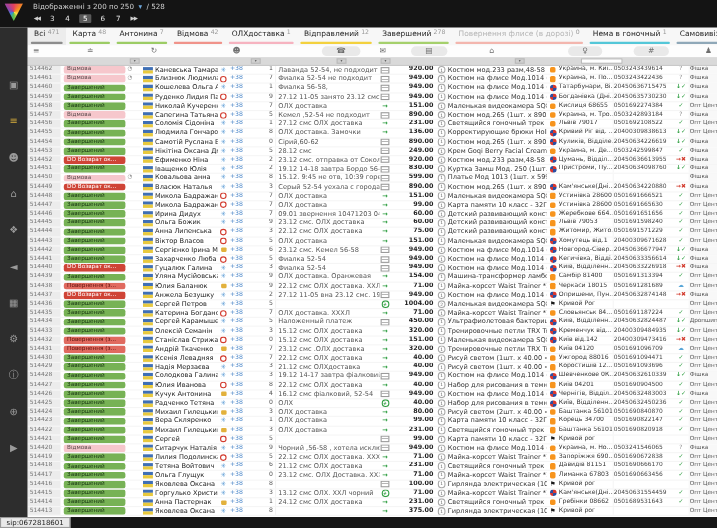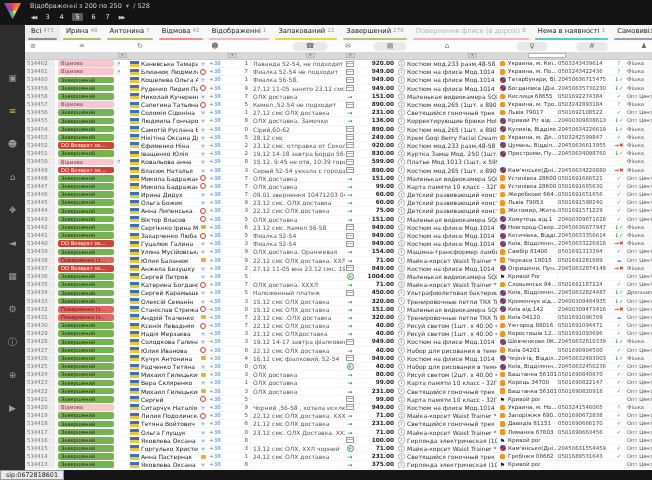--- a/index.html
+++ b/index.html
@@ -120,28 +120,28 @@
     <span class="sb-ic">◄</span>
     <span class="sb-ic">▦</span>
     <span class="sb-ic">⚙</span>
     <span class="sb-ic">ⓘ</span>
     <span class="sb-ic">⊕</span>
     <span class="sb-ic">▶</span>
   </div>
 
 <div class="tabbar">
     <div class="tab active"><span class="lbl">Всі</span><span class="cnt">471</span><span class="ul" style="background: rgb(141, 141, 141);"></span></div>
-    <div class="tab"><span class="lbl">Ирина</span><span class="cnt">48</span><span class="ul" style="background: rgb(156, 204, 101);"></span></div>
+    <div class="tab"><span class="lbl">Карта</span><span class="cnt">48</span><span class="ul" style="background: rgb(156, 204, 101);"></span></div>
     <div class="tab"><span class="lbl">Антонина</span><span class="cnt">7</span><span class="ul" style="background: rgb(156, 204, 101);"></span></div>
     <div class="tab"><span class="lbl">Відмова</span><span class="cnt">42</span><span class="ul" style="background: rgb(240, 147, 138);"></span></div>
-    <div class="tab"><span class="lbl">Відображенні</span><span class="cnt">1</span><span class="ul" style="background: rgb(246, 179, 192);"></span></div>
-    <div class="tab"><span class="lbl">Запакований</span><span class="cnt">12</span><span class="ul" style="background: rgb(243, 209, 62);"></span></div>
+    <div class="tab"><span class="lbl">ОЛХдоставка</span><span class="cnt">1</span><span class="ul" style="background: rgb(246, 179, 192);"></span></div>
+    <div class="tab"><span class="lbl">Відправлений</span><span class="cnt">12</span><span class="ul" style="background: rgb(243, 209, 62);"></span></div>
     <div class="tab"><span class="lbl">Завершений</span><span class="cnt">278</span><span class="ul" style="background: rgb(165, 208, 108);"></span></div>
     <div class="tab dim"><span class="lbl">Повернення флисе (в дорозі)</span><span class="cnt">0</span><span class="ul" style="background: rgb(243, 182, 174);"></span></div>
-    <div class="tab"><span class="lbl">Нема в наявності</span><span class="cnt">1</span><span class="ul" style="background: rgb(84, 199, 216);"></span></div>
+    <div class="tab"><span class="lbl">Нема в гоночный</span><span class="cnt">1</span><span class="ul" style="background: rgb(84, 199, 216);"></span></div>
     <div class="tab"><span class="lbl">Самовивіз</span><span class="ul" style="background: rgb(143, 168, 184);"></span></div>
   </div>
 
 <div class="colhead">
     <span class="hic" style="left: 8px;">≡</span>
     <span class="hic" style="left: 57px;">≐</span>
     <span class="hic" style="left: 115px;">↻</span>
     <span class="hic" style="left: 190px;">☻</span>
     <span class="hic pill" style="left: 285px;">☎</span>
     <span class="hic" style="left: 323px;">✉</span>

